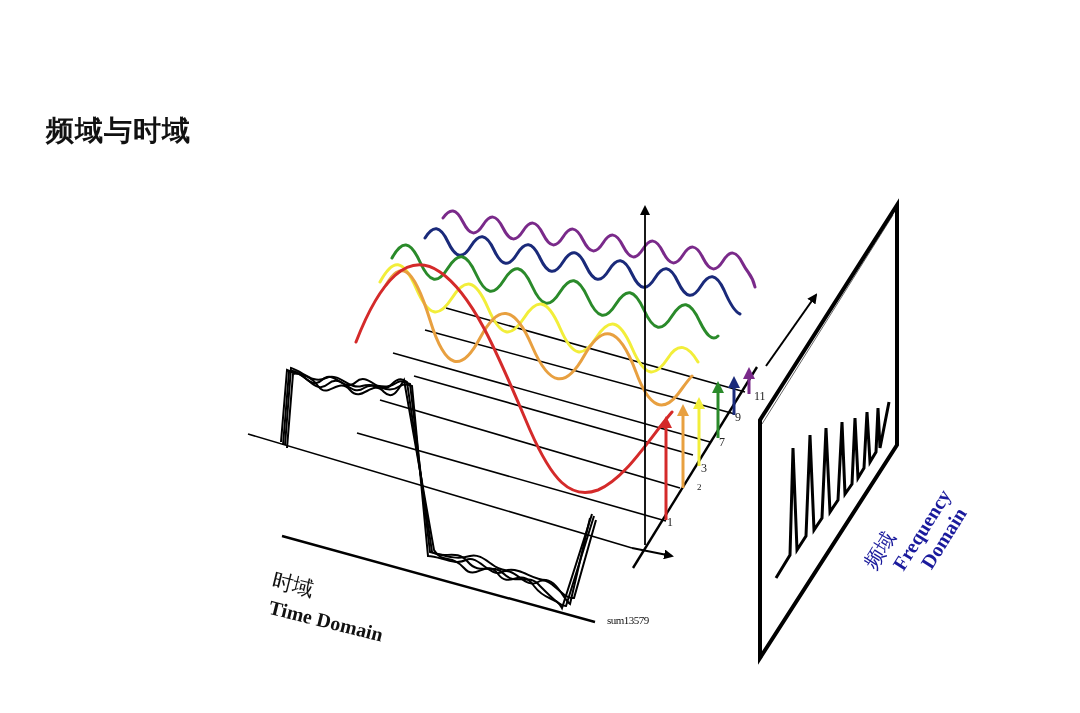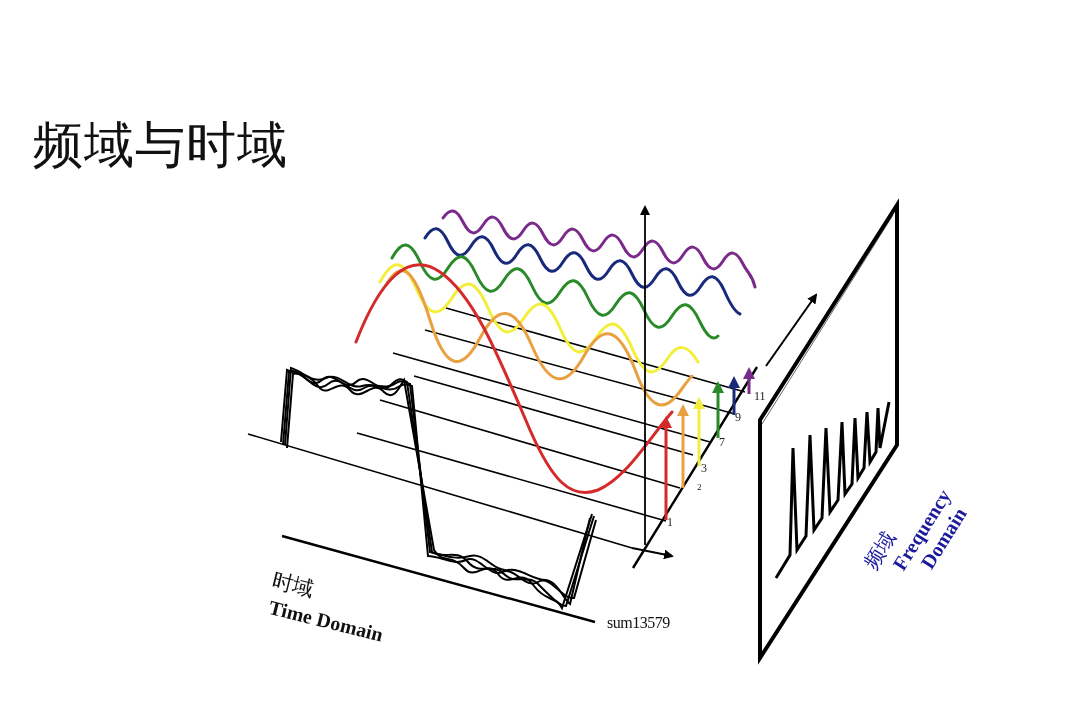--- a/index.html
+++ b/index.html
@@ -1,21 +1,21 @@
 <!DOCTYPE html>
 <html><head>
 <meta charset="utf-8">
 <style>
   html, body { margin: 0; padding: 0; background: #ffffff; }
   body { width: 1080px; height: 713px; position: relative; overflow: hidden; font-family: "DejaVu Serif", serif; }
-  .title { position: absolute; left: 33px; top: 112px; font-size: 50px; color: #111; font-family: "DejaVu Sans", sans-serif; letter-spacing: 1px; }
+  .title { position: absolute; left: 46px; top: 112px; font-size: 28px; color: #111; font-family: "DejaVu Sans", sans-serif; letter-spacing: 1px; font-weight: bold; }
   svg.diagram { position: absolute; left: 0; top: 0; }
   .lbl-time-cn { position: absolute; left: 276px; top: 566px; font-size: 21px; color: #111; transform: rotate(14deg); transform-origin: left top; font-family: "DejaVu Serif", serif; }
   .lbl-time-en { position: absolute; left: 272px; top: 596px; font-size: 20px; font-weight: bold; color: #111; transform: rotate(14deg); transform-origin: left top; font-family: "Liberation Serif", serif; }
-  .lbl-sum { position: absolute; left: 607px; top: 614px; font-size: 16px; color: #111; font-family: "Liberation Serif", serif; letter-spacing: -0.5px; }
+  .lbl-sum { position: absolute; left: 607px; top: 614px; font-size: 11px; color: #111; font-family: "Liberation Serif", serif; letter-spacing: -0.5px; }
   .lbl-freq { position: absolute; left: 858px; top: 560px; transform: rotate(-58deg); transform-origin: left top; color: #1a1a9c; font-family: "Liberation Serif", serif; font-weight: bold; }
   .lbl-freq .cn { font-size: 20px; font-weight: normal; font-family: "DejaVu Serif", serif; display: block; }
   .lbl-freq .en1 { font-size: 20px; display: block; margin-left: 14px; }
   .lbl-freq .en2 { font-size: 20px; display: block; margin-left: 30px; }
   .tick { font-family: "Liberation Serif", serif; font-size: 12px; fill: #222; }
 </style>
 </head>
 <body>
 
 <div class="title">频域与时域</div>

